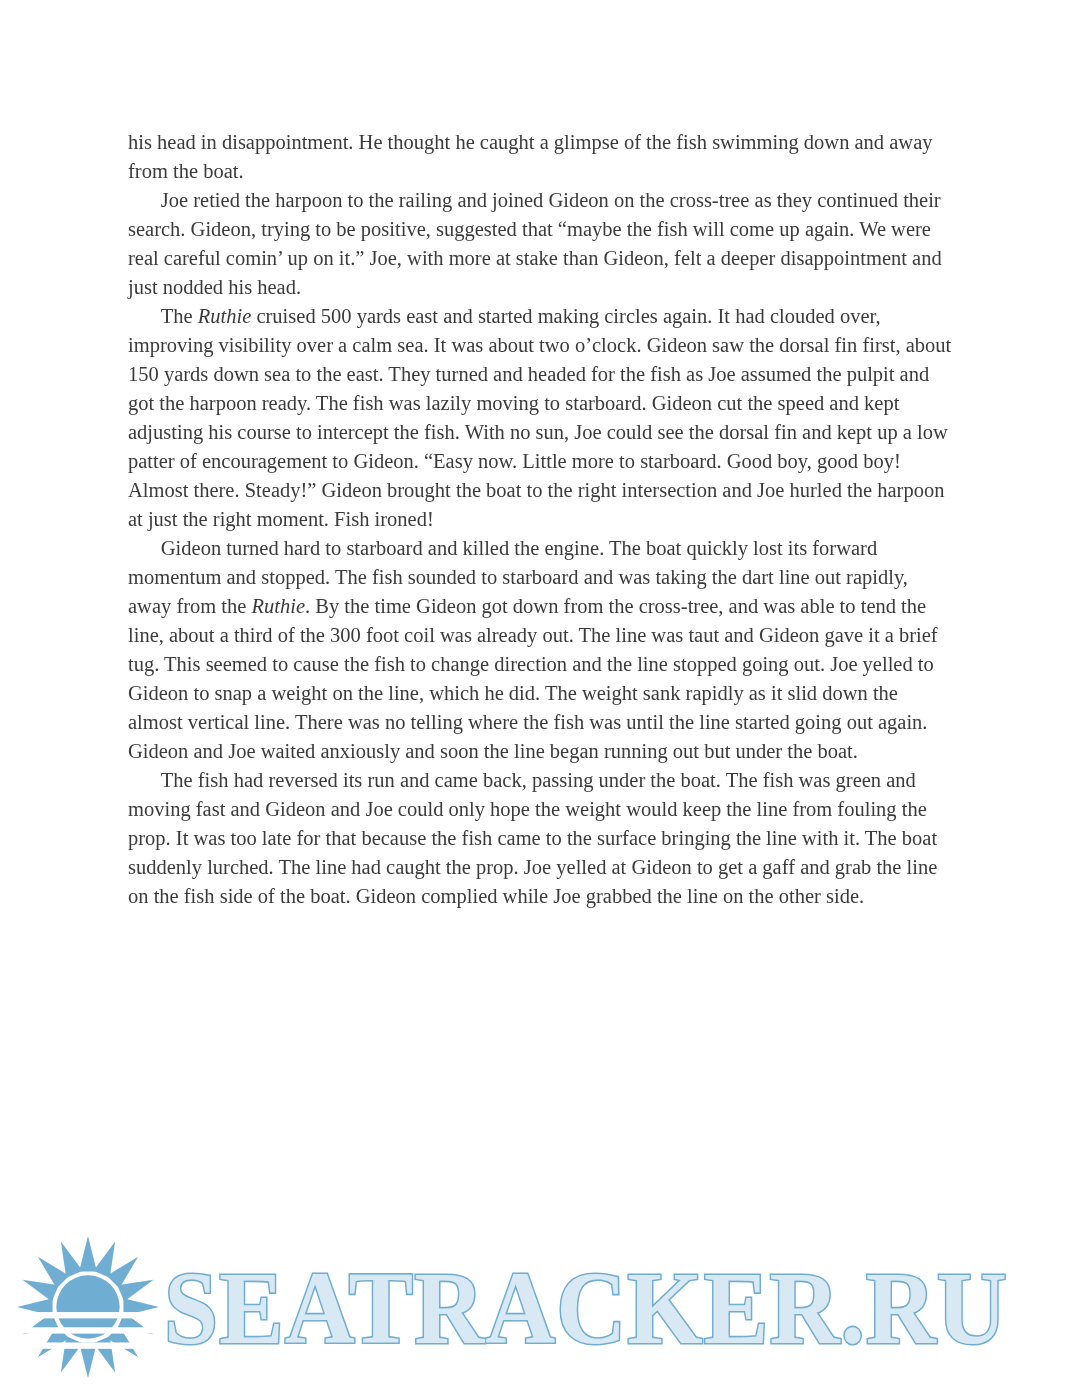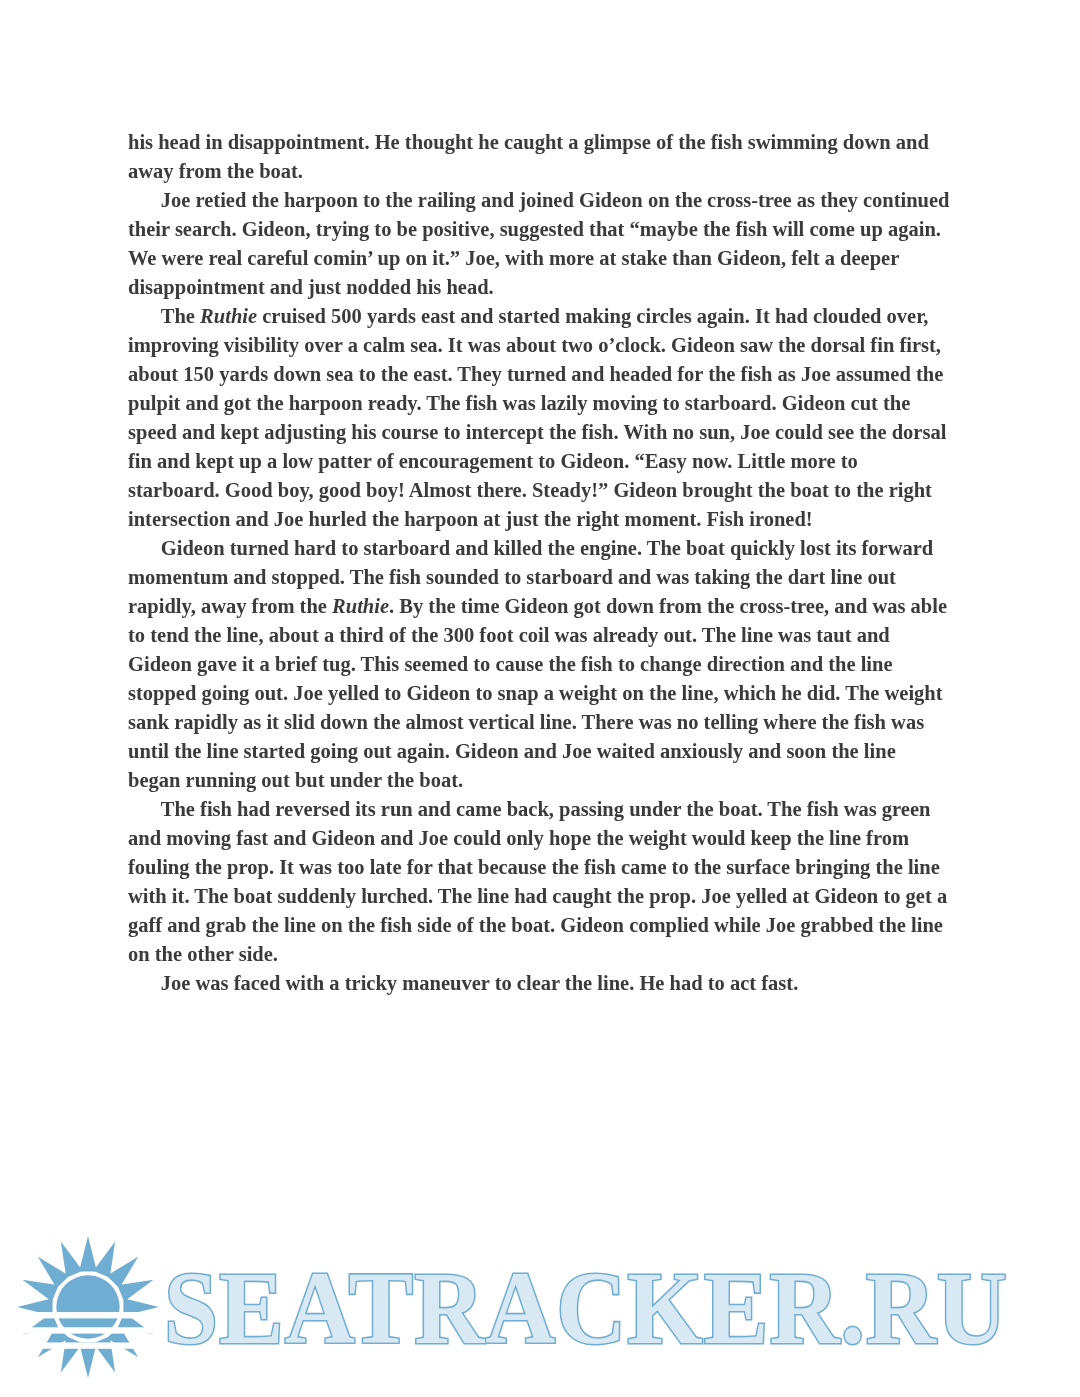--- a/index.html
+++ b/index.html
@@ -15,21 +15,20 @@
   }
   .text-block {
     position: absolute;
     left: 128px;
     top: 128px;
     width: 824px;
     color: #3b3b3b;
     font-size: 20.5px;
     line-height: 29px;
     text-align: left;
-    font-weight: bold;
   }
   .para { margin: 0; }
   .para.indent { text-indent: 1.6em; }
   .italic { font-style: italic; }
   .watermark {
     position: absolute;
     left: 12px;
     right: 8px;
     bottom: 14px;
     display: flex;
@@ -55,21 +54,20 @@
 <body>
 
 <div class="page">
 
   <div class="text-block">
       <p class="para"><span>his head in disappointment. He thought he caught a glimpse of the fish swimming down and away from the boat.</span></p>
       <p class="para indent"><span>Joe retied the harpoon to the railing and joined Gideon on the cross-tree as they continued their search. Gideon, trying to be positive, suggested that “maybe the fish will come up again. We were real careful comin’ up on it.” Joe, with more at stake than Gideon, felt a deeper disappointment and just nodded his head.</span></p>
       <p class="para indent"><span>The </span><span class="italic">Ruthie</span><span> cruised 500 yards east and started making circles again. It had clouded over, improving visibility over a calm sea. It was about two o’clock. Gideon saw the dorsal fin first, about 150 yards down sea to the east. They turned and headed for the fish as Joe assumed the pulpit and got the harpoon ready. The fish was lazily moving to starboard. Gideon cut the speed and kept adjusting his course to intercept the fish. With no sun, Joe could see the dorsal fin and kept up a low patter of encouragement to Gideon. “Easy now. Little more to starboard. Good boy, good boy! Almost there. Steady!” Gideon brought the boat to the right intersection and Joe hurled the harpoon at just the right moment. Fish ironed!</span></p>
       <p class="para indent"><span>Gideon turned hard to starboard and killed the engine. The boat quickly lost its forward momentum and stopped. The fish sounded to starboard and was taking the dart line out rapidly, away from the </span><span class="italic">Ruthie</span><span>. By the time Gideon got down from the cross-tree, and was able to tend the line, about a third of the 300 foot coil was already out. The line was taut and Gideon gave it a brief tug. This seemed to cause the fish to change direction and the line stopped going out. Joe yelled to Gideon to snap a weight on the line, which he did. The weight sank rapidly as it slid down the almost vertical line. There was no telling where the fish was until the line started going out again. Gideon and Joe waited anxiously and soon the line began running out but under the boat.</span></p>
       <p class="para indent"><span>The fish had reversed its run and came back, passing under the boat. The fish was green and moving fast and Gideon and Joe could only hope the weight would keep the line from fouling the prop. It was too late for that because the fish came to the surface bringing the line with it. The boat suddenly lurched. The line had caught the prop. Joe yelled at Gideon to get a gaff and grab the line on the fish side of the boat. Gideon complied while Joe grabbed the line on the other side.</span></p>
-      <p class="para indent"><span>Joe was faced with a tricky maneuver to clear the line. He had to act fast.</span></p>
     </div>
 
   <div class="watermark">
     <svg class="sun-logo" width="152" height="152" viewBox="0 0 120 120" aria-hidden="true">
       <g fill="#6fadd2">
         <g>
           <polygon id="ray" points="60,4 53,32 67,32"></polygon>
           <use href="#ray" transform="rotate(22.5 60 60)"></use>
           <use href="#ray" transform="rotate(45 60 60)"></use>
           <use href="#ray" transform="rotate(67.5 60 60)"></use>

